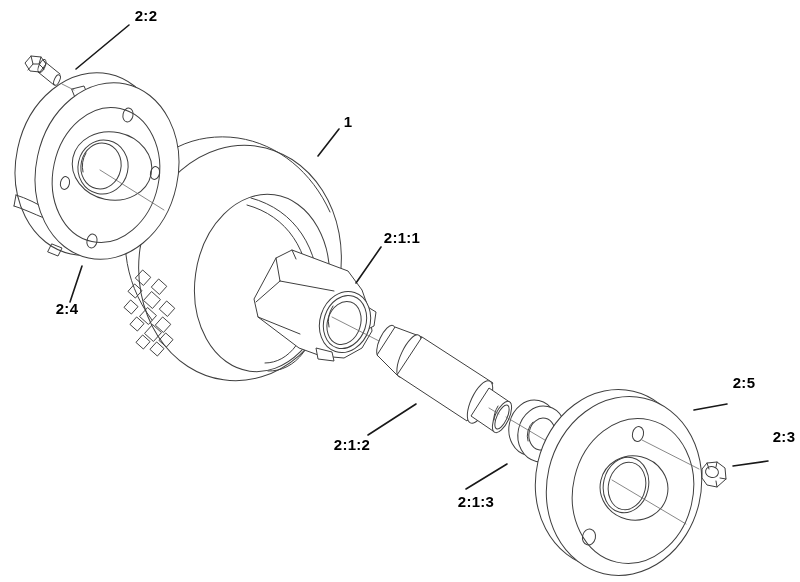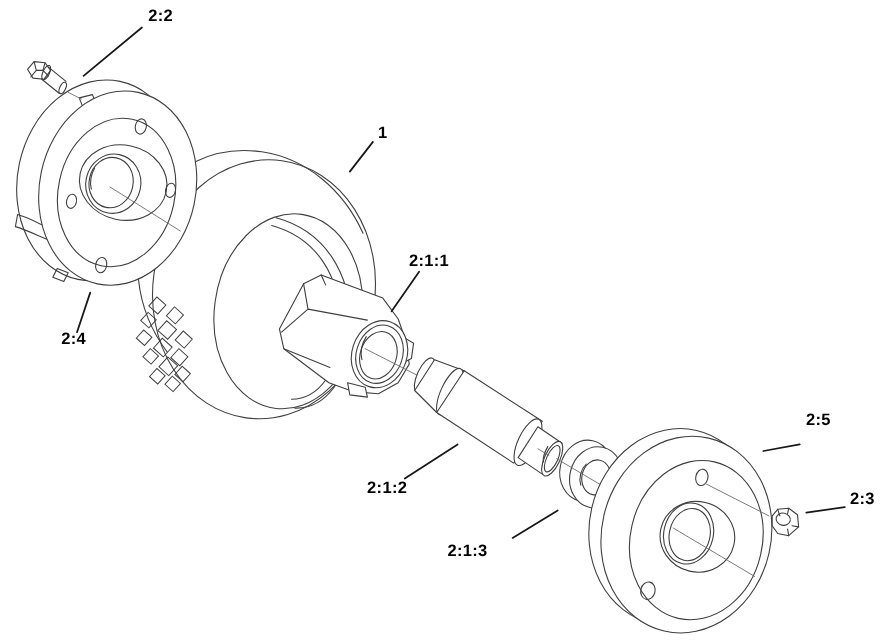--- a/index.html
+++ b/index.html
@@ -163,20 +163,20 @@
       <line class="leader" x1="368" y1="435" x2="416" y2="404"></line>
       <line class="leader" x1="466" y1="489" x2="507" y2="464"></line>
       <line class="leader" x1="70" y1="302" x2="82" y2="266"></line>
       <line class="leader" x1="727" y1="404" x2="694" y2="410"></line>
       <line class="leader" x1="768" y1="461" x2="733" y2="466"></line>
     </g>
   </svg>
 
   <div class="callout" style="left:146px; top:15px;">2:2</div>
   <div class="callout" style="left:348px; top:121px;">1</div>
-  <div class="callout" style="left:390px; top:237px;">2:1:1</div>
+  <div class="callout" style="left:402px; top:237px;">2:1:1</div>
   <div class="callout" style="left:352px; top:444px;">2:1:2</div>
-  <div class="callout" style="left:425px; top:501px;">2:1:3</div>
+  <div class="callout" style="left:476px; top:501px;">2:1:3</div>
   <div class="callout" style="left:67px;  top:308px;">2:4</div>
   <div class="callout" style="left:744px; top:382px;">2:5</div>
-  <div class="callout" style="left:784px; top:454px;">2:3</div>
+  <div class="callout" style="left:784px; top:436px;">2:3</div>
 
 </div>
 
 </body></html>

